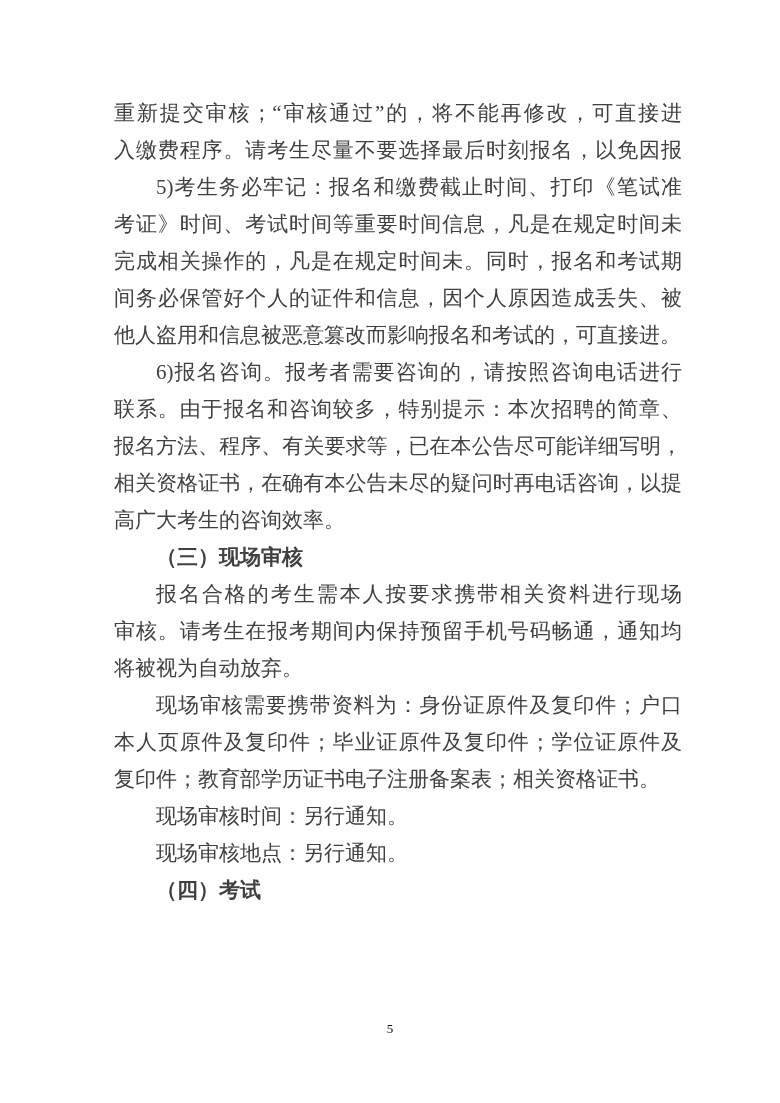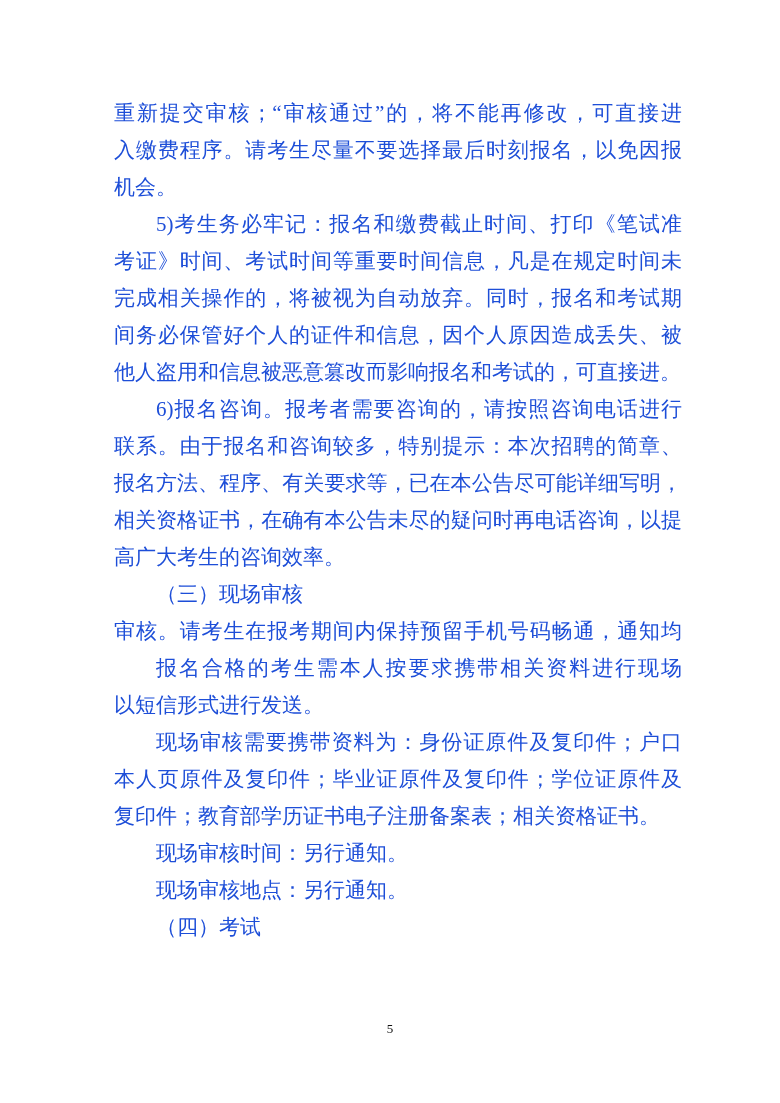--- a/index.html
+++ b/index.html
@@ -25,33 +25,33 @@
   .content {
     position: absolute;
     left: 114px;
     top: 95px;
     width: 568px;
     color: #111111;
   }
   .line {
     font-size: 21px;
     line-height: 37px;
-    color: #1d4ed8;
+    color: #404040;
     text-align: justify;
     text-align-last: justify;
     white-space: normal;
   }
   .line.last {
     text-align-last: left;
   }
   .line.indent {
     text-indent: 2em;
   }
   .line.bold {
-    font-weight: 400;
+    font-weight: 700;
   }
   .footer {
     position: absolute;
     left: 0;
     top: 1019px;
     width: 780px;
     text-align: center;
   }
   .pagenum {
     font-size: 13px;
@@ -59,35 +59,34 @@
     line-height: 16px;
   }
 </style>
 </head>
 <body>
 
 <div class="page">
   <div class="content" id="content">
       <div class="line">重新提交审核；“审核通过”的，将不能再修改，可直接进</div>
       <div class="line">入缴费程序。请考生尽量不要选择最后时刻报名，以免因报</div>
-      <div class="line last">机会。</div>
       <div class="line indent">5)考生务必牢记：报名和缴费截止时间、打印《笔试准</div>
       <div class="line">考证》时间、考试时间等重要时间信息，凡是在规定时间未</div>
-      <div class="line">完成相关操作的，将被视为自动放弃。同时，报名和考试期</div>
+      <div class="line">完成相关操作的，凡是在规定时间未。同时，报名和考试期</div>
       <div class="line">间务必保管好个人的证件和信息，因个人原因造成丢失、被</div>
       <div class="line last">他人盗用和信息被恶意篡改而影响报名和考试的，可直接进。</div>
       <div class="line indent">6)报名咨询。报考者需要咨询的，请按照咨询电话进行</div>
       <div class="line">联系。由于报名和咨询较多，特别提示：本次招聘的简章、</div>
       <div class="line">报名方法、程序、有关要求等，已在本公告尽可能详细写明，</div>
       <div class="line">相关资格证书，在确有本公告未尽的疑问时再电话咨询，以提</div>
       <div class="line last">高广大考生的咨询效率。</div>
       <div class="line bold indent last">（三）现场审核</div>
+      <div class="line indent">报名合格的考生需本人按要求携带相关资料进行现场</div>
       <div class="line">审核。请考生在报考期间内保持预留手机号码畅通，通知均</div>
-      <div class="line indent">报名合格的考生需本人按要求携带相关资料进行现场</div>
-      <div class="line last">以短信形式进行发送。</div>
+      <div class="line last">将被视为自动放弃。</div>
       <div class="line indent">现场审核需要携带资料为：身份证原件及复印件；户口</div>
       <div class="line">本人页原件及复印件；毕业证原件及复印件；学位证原件及</div>
       <div class="line last">复印件；教育部学历证书电子注册备案表；相关资格证书。</div>
       <div class="line indent last">现场审核时间：另行通知。</div>
       <div class="line indent last">现场审核地点：另行通知。</div>
       <div class="line bold indent last">（四）考试</div>
     </div>
   <div class="footer">
     <span class="pagenum">5</span>
   </div>

